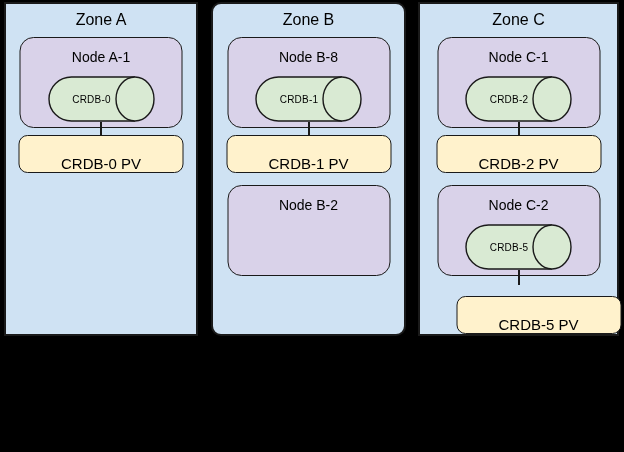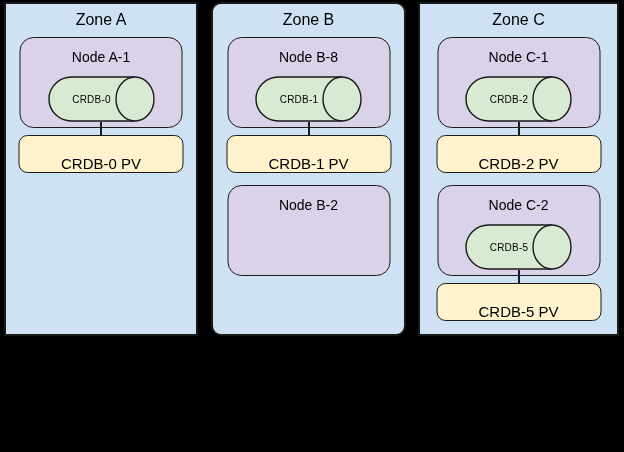--- a/index.html
+++ b/index.html
@@ -100,21 +100,21 @@
     background:var(--pvFill);
     border:1.3px solid var(--stroke);
     border-radius:9px;
     box-sizing:border-box;
     display:flex;
     align-items:flex-end;
     justify-content:center;
     font-size:15px;
   }
   .pv-1{top:131px;}
-  .pv-2{top:279px;}
+  .pv-2{top:292px;margin-left:20px;}
 </style>
 </head>
 <body>
 
 <div class="stage">
 
   <section class="zone zone-a">
     <div class="zone-title">Zone A</div>
     <div class="node node-1">
       <div class="node-title">Node A-1</div>

